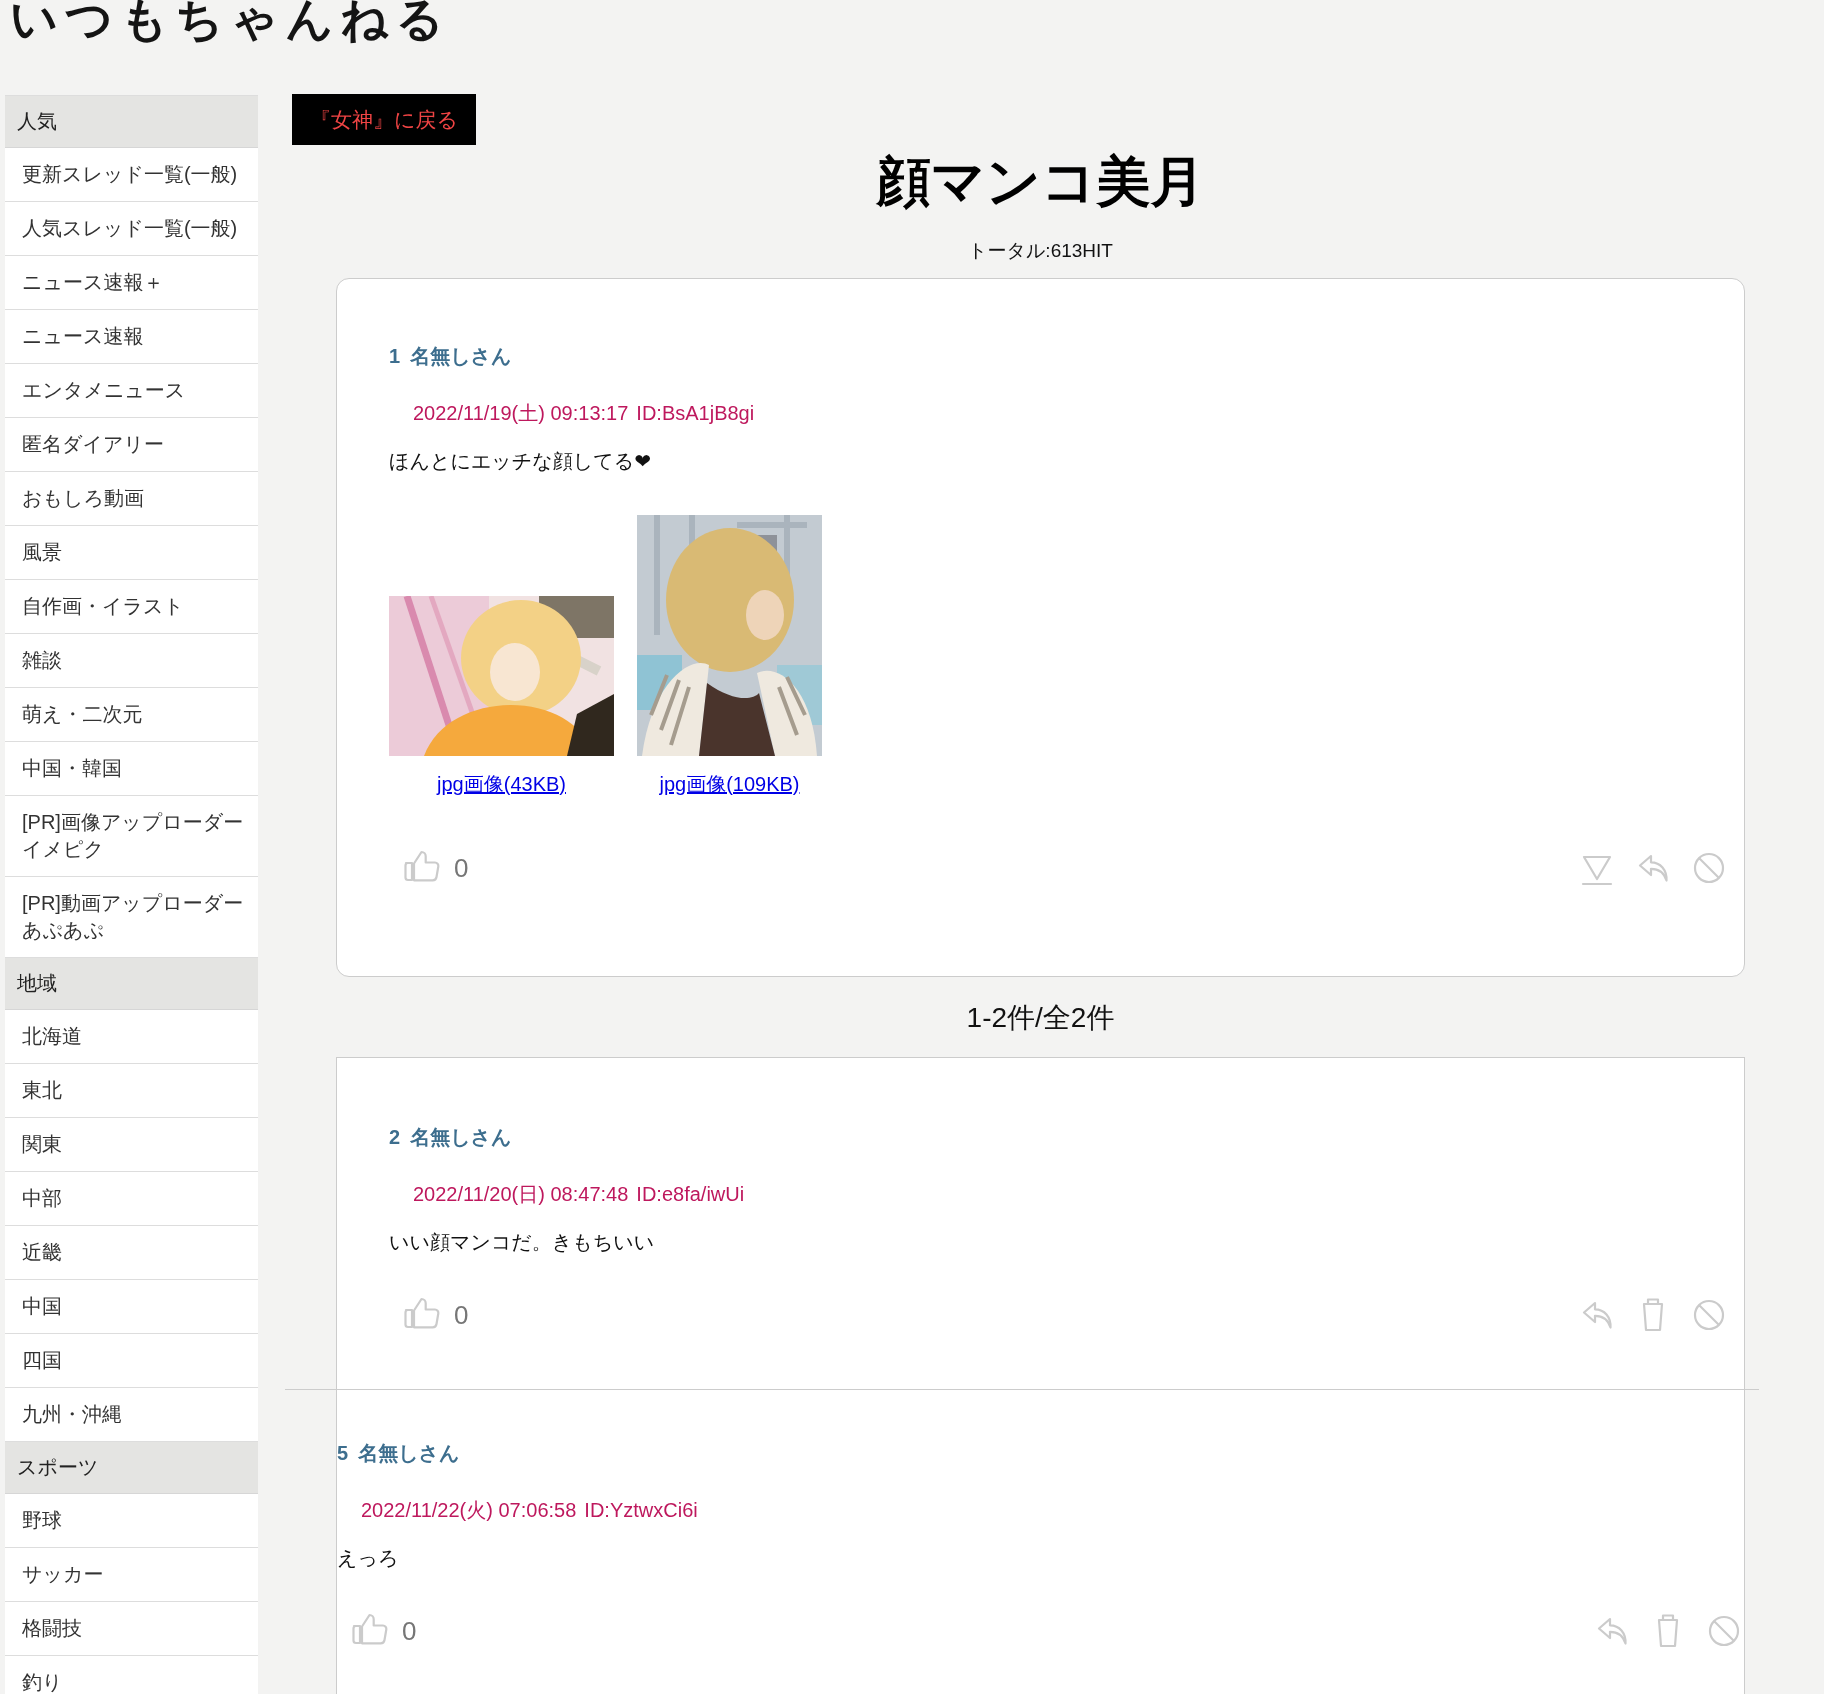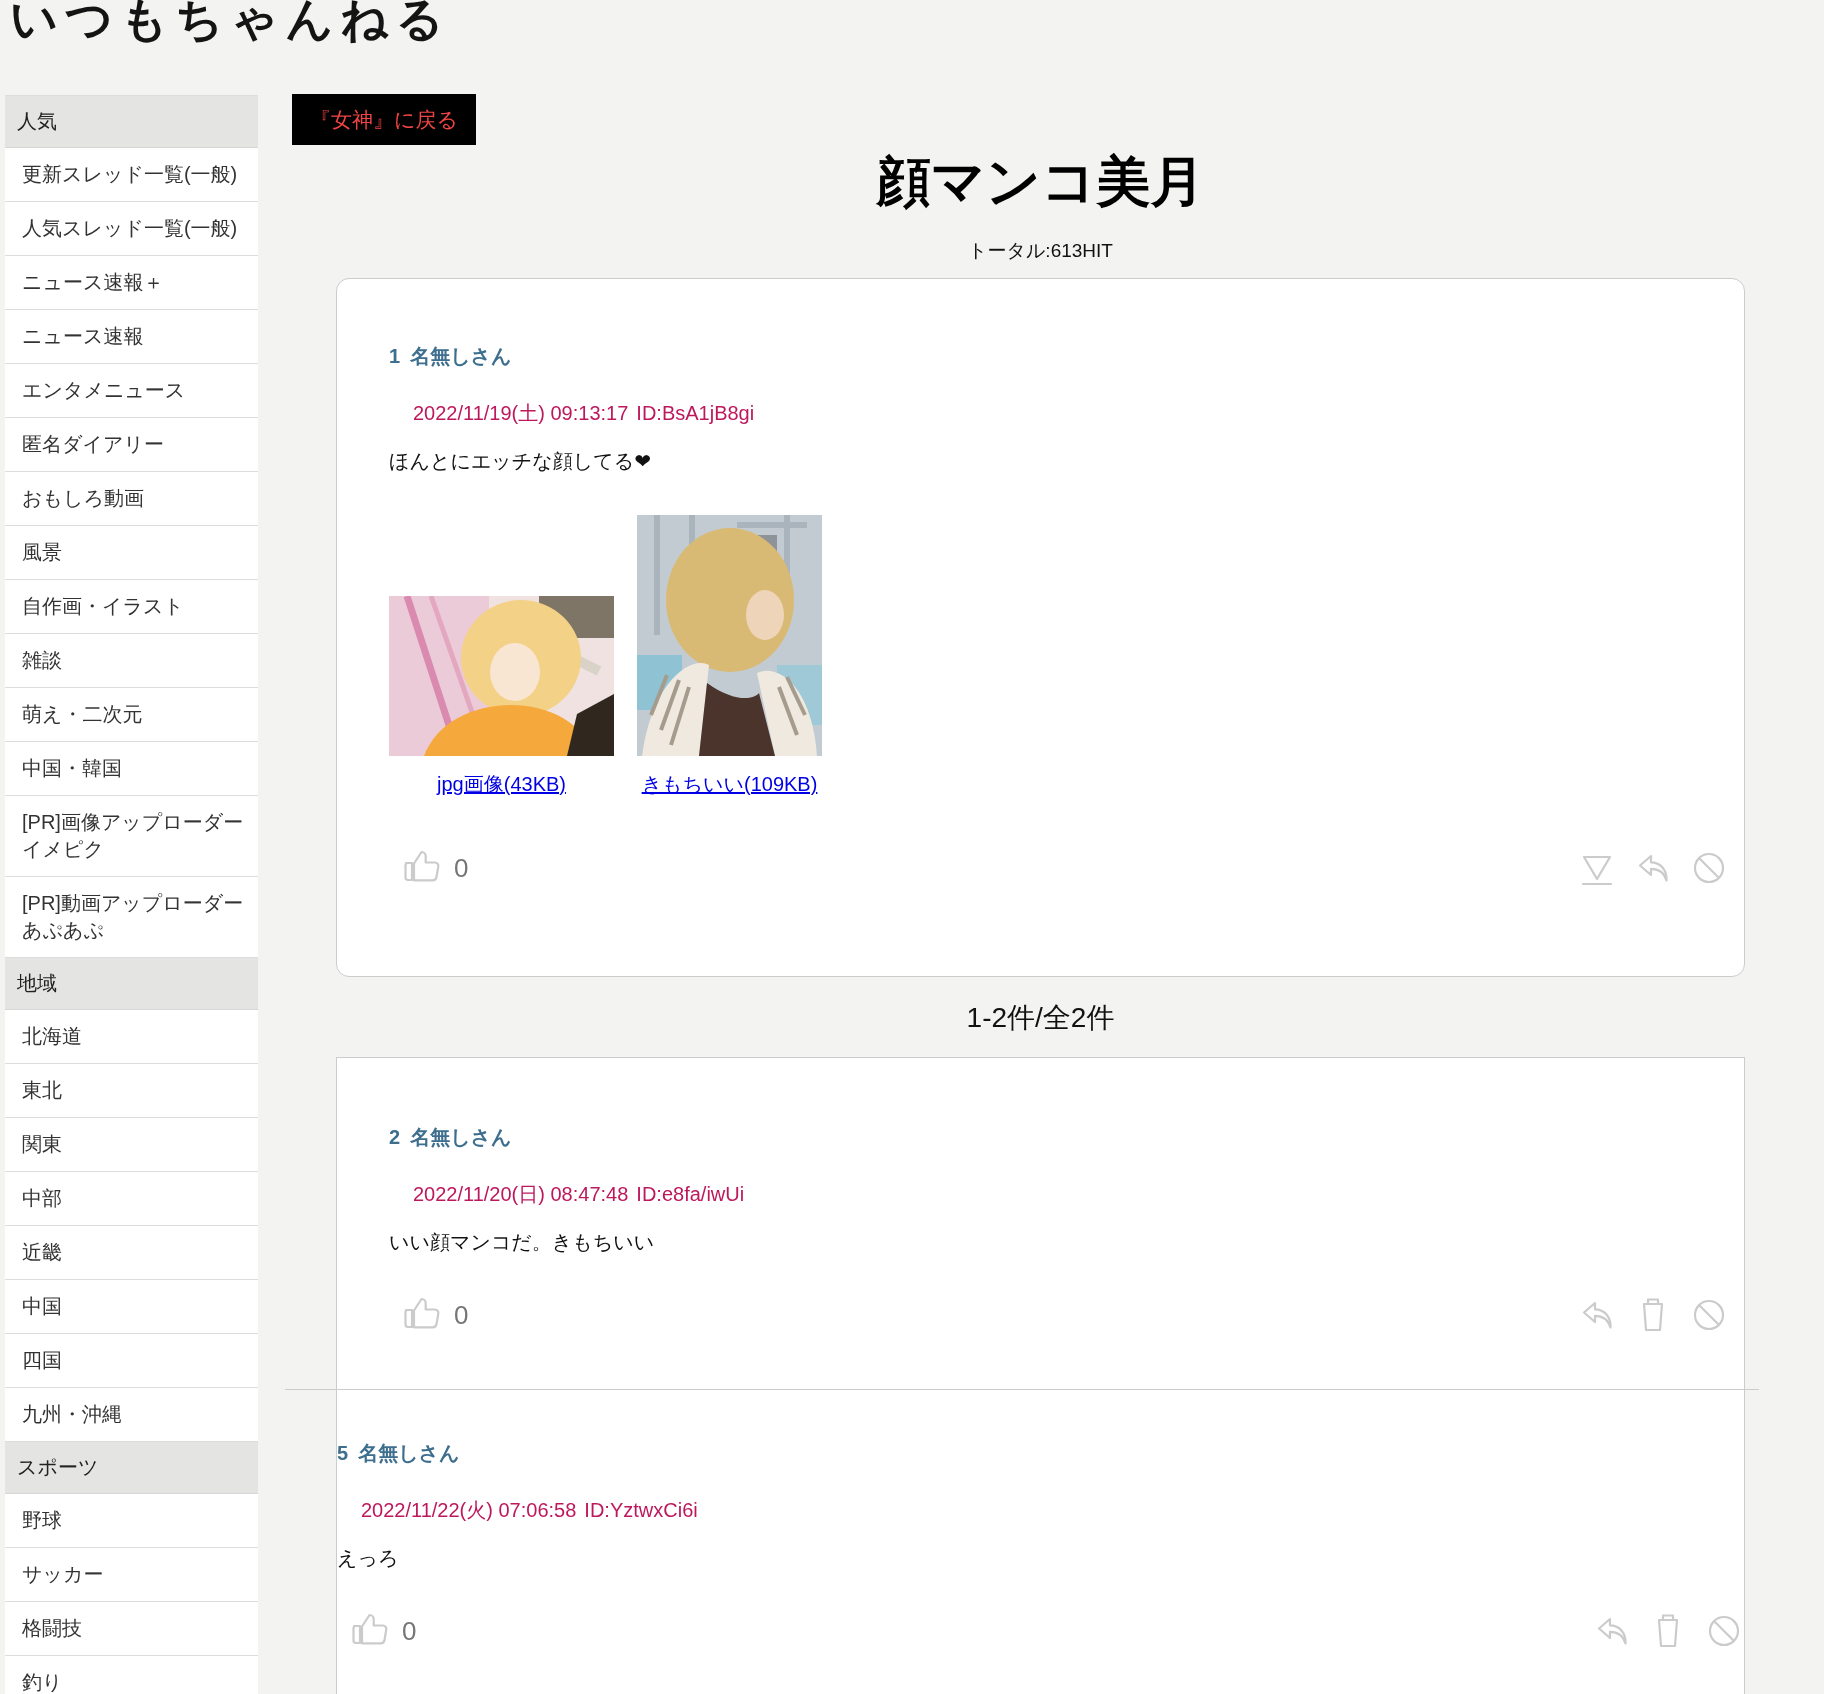--- a/index.html
+++ b/index.html
@@ -152,21 +152,21 @@
               <rect x="0" y="140" width="45" height="55" fill="#8fc3d4"></rect>
               <rect x="140" y="150" width="45" height="60" fill="#9fc9d6"></rect>
               <ellipse cx="93" cy="85" rx="64" ry="72" fill="#d9ba74"></ellipse>
               <ellipse cx="128" cy="100" rx="19" ry="25" fill="#eed4b8"></ellipse>
               <path d="M5 241 C15 165 55 140 72 150 L62 241 Z" fill="#efe9df"></path>
               <path d="M180 241 C175 170 140 148 120 158 L138 241 Z" fill="#efe9df"></path>
               <path d="M14 200 L30 160 M24 215 L42 165 M34 230 L52 172 M168 200 L150 162 M160 220 L142 172" stroke="#a59c8e" stroke-width="4"></path>
               <path d="M62 241 L70 168 C95 186 115 186 122 178 L138 241 Z" fill="#4a342c"></path>
             </svg>
           </span>
-          <span class="attachment-link">きもちいい(109KB)</span>
+          <span class="attachment-link">jpg画像(109KB)</span>
         </div>
       </div>
 
       <div class="post-footer">
         <div class="like-button">
           <span>
             <svg width="44" height="44" viewBox="0 0 44 44">
               <path class="icon-stroke" d="M7 19 h6 v17 H9 a2.5 2.5 0 0 1 -2.5 -2.5 V21.5 A2.5 2.5 0 0 1 9 19 Z" transform="translate(-2 0)"></path>
               <path class="icon-stroke" d="M13 19.5 L20.5 8 c2.4 0 4.2 1.9 4.2 4.3 V18.5 h9.3 c2.1 0 3.7 1.9 3.3 4 l-1.8 10.5 c-.3 1.9 -2 3.3 -3.9 3.3 H13 Z"></path>
             </svg>

